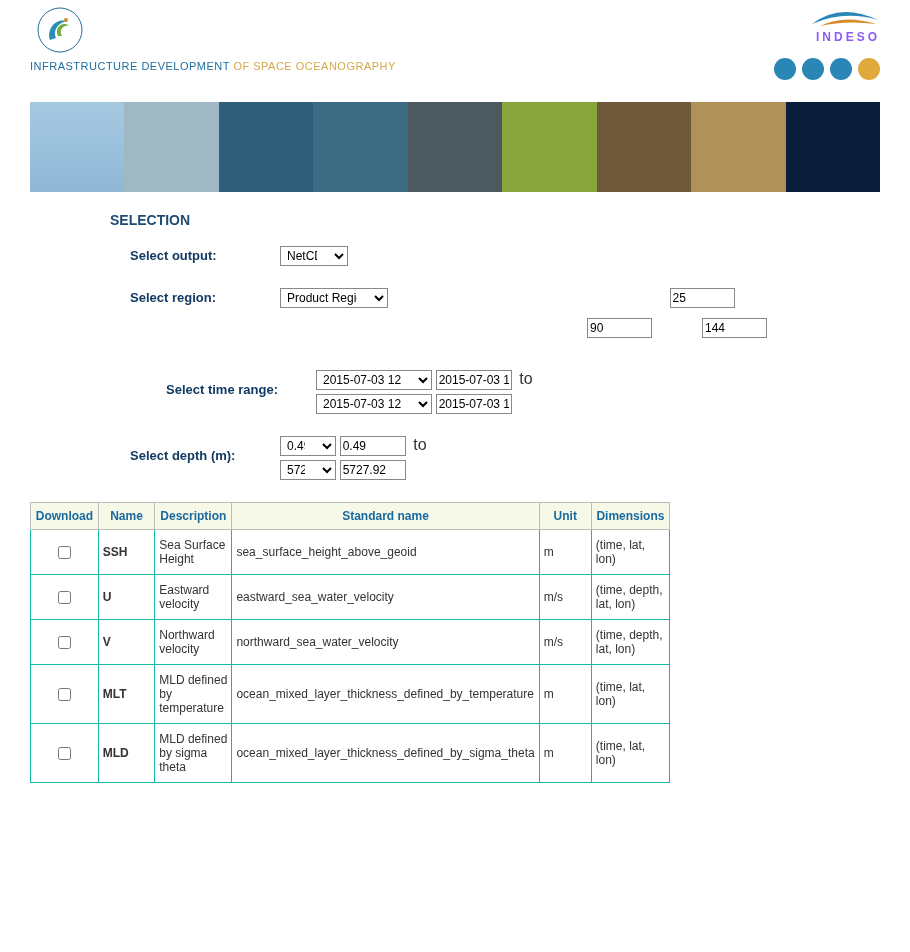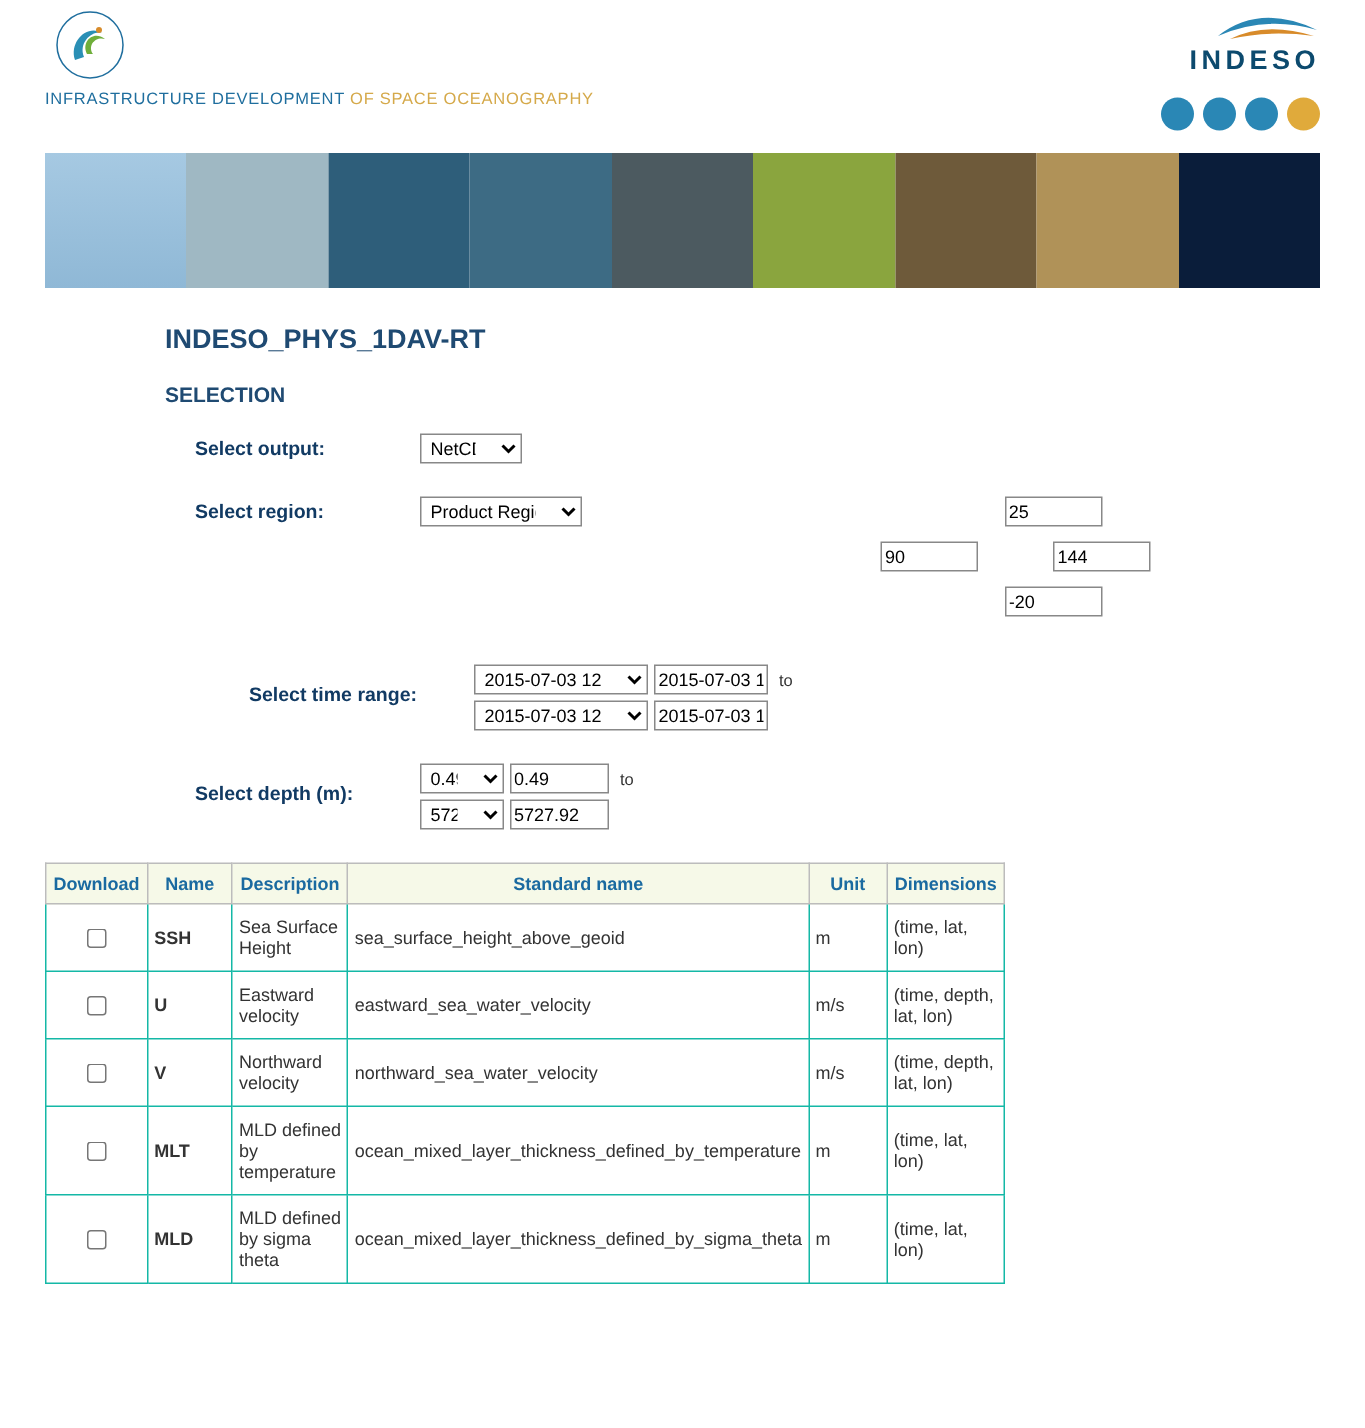--- a/index.html
+++ b/index.html
@@ -5,42 +5,42 @@
   body { margin:0; font-family: Arial, Helvetica, sans-serif; font-size:13px; color:#333; background:#fff; }
   .page { width:850px; margin:0 auto; }
   .header { display:flex; justify-content:space-between; align-items:flex-start; padding:6px 0 0 0; position:relative; height:92px;}
   .logo-left { display:flex; flex-direction:column; }
   .logo-circle { width:48px; height:48px; border-radius:50%; position:relative; margin-left:6px;}
   .tagline { font-size:11px; letter-spacing:0.5px; margin-top:6px; }
   .tagline .t1 { color:#1f6e9e; }
   .tagline .t2 { color:#d5a94a; }
   .right-logo { text-align:right; }
   .indeso-swoosh { width:70px; height:24px; margin-left:auto; }
-  .indeso-text { font-size:18px; letter-spacing:3px; color:#0c4a6e; font-weight:bold; }
+  .indeso-text { font-size:12px; letter-spacing:3px; color:#8b5cf6; font-weight:bold; }
   .small-icons { display:flex; gap:6px; justify-content:flex-end; margin-top:14px;}
   .small-icons .ic { width:22px; height:22px; border-radius:50%; background:#2a87b5; }
   .small-icons .ic:nth-child(4){ background:#e0aa3b; }
   .banner { height:90px; display:flex; margin-top:4px; overflow:hidden; border-radius:0;}
   .banner div { flex:1; }
   .b1{background:linear-gradient(#a6c9e2,#8fb8d6);} .b2{background:#9fb8c3;} .b3{background:#2e5e7a;}
   .b4{background:#3d6b84;} .b5{background:#4c5a60;} .b6{background:#8aa53e;}
   .b7{background:#6e5a3a;} .b8{background:#b09258;} .b9{background:#0a1d3a;}
   .content { padding:10px 0 0 80px; width:760px }
   .crumb { color:#1a6aa0; font-size:12px; margin:10px 0 18px 0;}
   .crumb a { color:#1a6aa0; text-decoration:none; }
   h2.product { color:#1f4a72; font-size:18px; font-weight:bold; margin:14px 0 18px 0;}
   h3.section { color:#1f4a72; font-size:14px; font-weight:bold; margin:10px 0 18px 0;}
   .form-row { display:flex; align-items:flex-start; margin-bottom:22px;}
   .form-label { width:150px; color:#113a63; font-weight:bold; font-size:13px; padding-top:2px;}
   select, input[type=text] { font-family:Arial; font-size:12px; border:1px solid #888; background:#fff; height:20px; box-sizing:border-box; padding:1px 2px;}
   select { padding-right:14px;}
   .region-grid { position:relative; width:420px; margin-left:-2px;}
   .region-row { display:flex; align-items:center; margin-bottom:10px;}
   .region-input { width:65px; }
-  .to { font-size:11px; margin:0 4px; color:#333;}
+  .to { font-size:16px; margin:0 4px; color:#333;}
   table.vartab { border-collapse:collapse; width:640px; margin-left:-80px; width:740px; font-size:12px;}
   table.vartab { width:100%; max-width:640px;}
   table.vartab th { background:#f6f9e8; color:#1a6aa0; font-weight:bold; border:1px solid #bcbcbc; padding:6px 4px; text-align:center; font-size:12px;}
   table.vartab td { border:1px solid #14b8a6; padding:8px 4px; vertical-align:middle; font-size:12px;}
   .dl-col{width:60px; text-align:center;}
   .name-col{width:60px; font-weight:bold; text-align:left;}
   .desc-col{width:70px;}
   .std-col{}
   .unit-col{width:60px;}
   .dim-col{width:70px;}
@@ -95,21 +95,20 @@
       <div class="b5"></div>
       <div class="b6"></div>
     <div class="b7"></div>
       <div class="b8"></div>
       <div class="b9"></div>
   </div>
 
   <div class="content">
 
 
-    <h2 class="product">INDESO_PHYS_1DAV-RT</h2>
 
     <h3 class="section">SELECTION</h3>
 
     <div style="padding-left:20px;">
 
       <div class="form-row">
         <div class="form-label">Select output:</div>
         <select class="out-sel">
           <option>NetCDF</option>
         </select>
@@ -122,23 +121,20 @@
             <option>Product Region</option>
           </select>
         </div>
         <div class="region-grid" style="margin-left:30px;">
           <div class="region-row" style="justify-content:center; padding-left:148px;">
             <input type="text" class="region-input" value="25" style="">
           </div>
           <div class="region-row" style="justify-content:center; gap:50px; padding-left:98px;">
             <input type="text" class="region-input" value="90" style="">
             <input type="text" class="region-input" value="144" style="">
-          </div>
-          <div class="region-row" style="justify-content:center; padding-left:148px;">
-            <input type="text" class="region-input" value="-20" style="">
           </div>
         </div>
       </div>
 
       <div class="form-row time-sel" style="margin-top:10px;">
         <div class="form-label" style="padding-top:12px;margin-left:36px;">Select time range:</div>
         <div>
           <div style="margin-bottom:4px;">
             <select><option>2015-07-03 12:00:00</option></select>
             <input type="text" value="2015-07-03 12:" style="">

